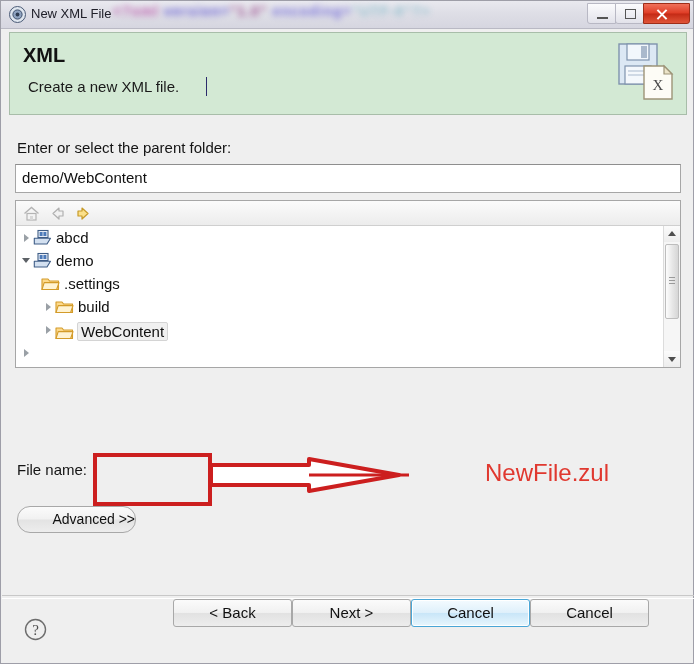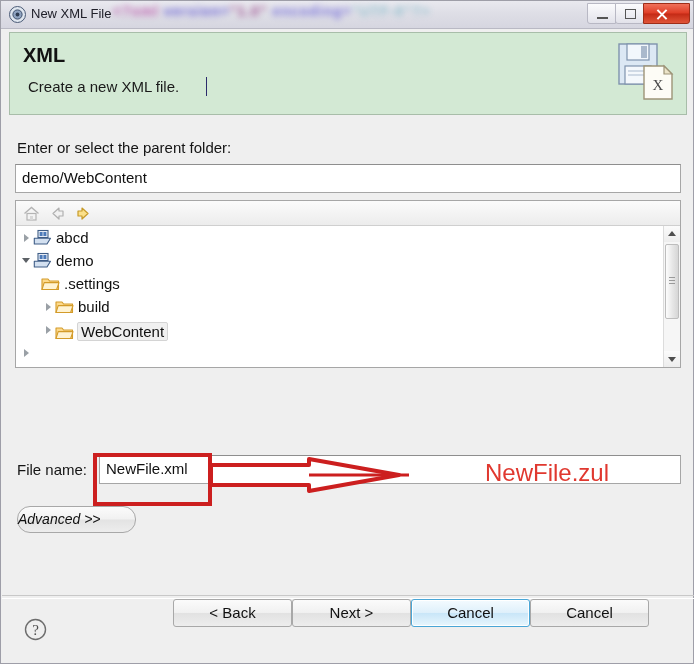--- a/index.html
+++ b/index.html
@@ -223,21 +223,21 @@
   }
 
   .btn-advanced {
     position: absolute; left: 16px; top: 389px;
     width: 119px; height: 27px;
     background: linear-gradient(to bottom, #fbfbfb 0%, #f1f1f1 48%, #e3e3e3 52%, #ededed 100%);
     border: 1px solid #a8a8a8;
     border-radius: 13px;
     font-size: 14px; color: #101010;
     box-sizing: border-box;
-    text-align: left; line-height: 25px; font-style: italic;
+    text-align: right; line-height: 25px;
   }
 
   
   .anno-rect {
     position: absolute; left: 92px; top: 452px;
     width: 119px; height: 53px;
     border: 4px solid #cc1f1f;
     box-sizing: border-box;
     z-index: 40;
   }
@@ -413,21 +413,20 @@
         <div class="vs-thumb">
             <span class="grip"></span>
           </div>
         <div class="vs-arrow down">
             <span class="ar"></span>
           </div>
       </div>
     </div>
 
     <div class="lbl-filename">File name:</div>
-    <div class="filename-input">NewFile.xml</div>
 
     <div class="btn-advanced">Advanced &gt;&gt;</div>
   </div>
 
   <div class="anno-rect"></div>
 
   <svg class="anno-arrow" viewBox="0 0 267 37">
     <path d="M2 8 L100 8 L100 2 L190 18 L100 34 L100 28 L2 28 Z" fill="#ffffff" stroke="#cc1f1f" stroke-width="4" stroke-linejoin="round"></path>
     <line x1="100" y1="18" x2="200" y2="18" stroke="#cc1f1f" stroke-width="3"></line>
   </svg>

